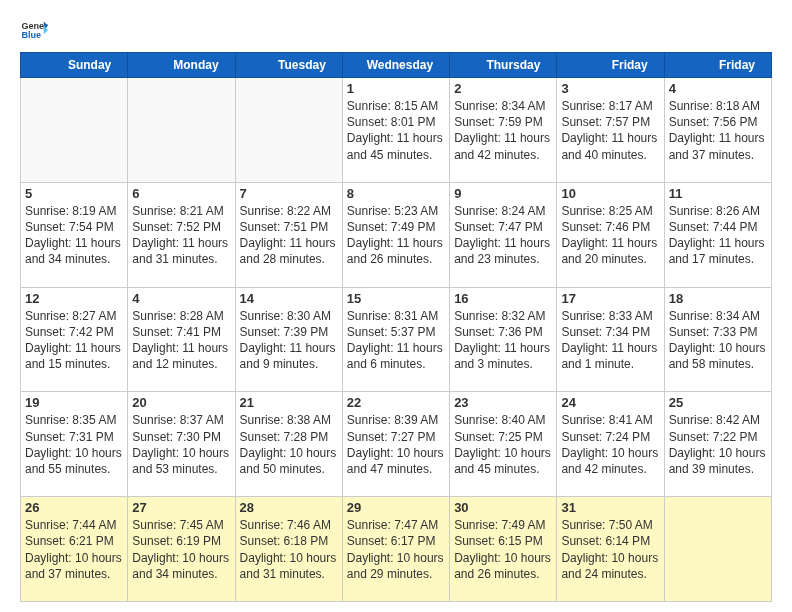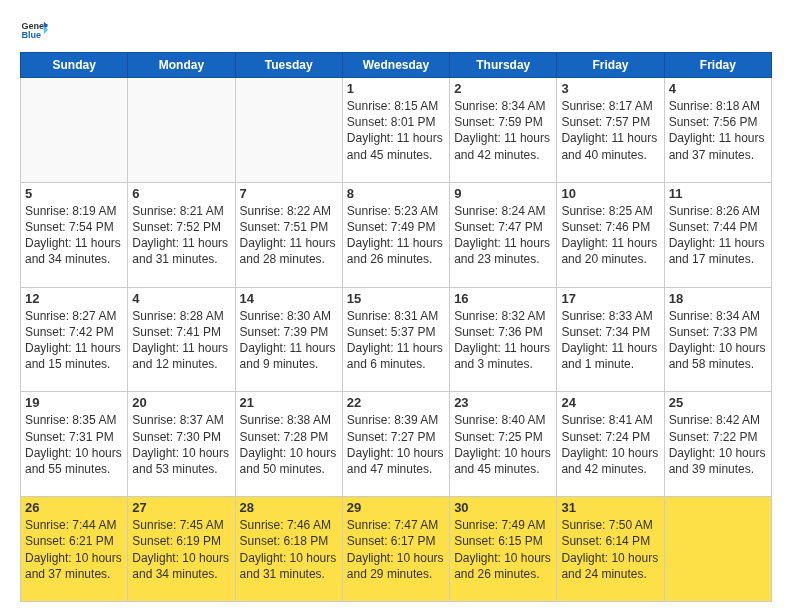--- a/index.html
+++ b/index.html
@@ -51,34 +51,34 @@
       border: 1px solid #ccc;
       border-collapse: collapse;
       width: 100%;
       table-layout: fixed;
     }
     .calendar thead tr th {
       background: #1565c0;
       color: #fff;
       font-size: 12px;
       font-weight: bold;
-      padding: 5px 0;
-      text-align: center;
+      padding: 5px 16px;
+      text-align: right;
       border: 1px solid #1050a0;
     }
     .calendar tbody tr td {
       border: 1px solid #ccc;
       vertical-align: top;
       padding: 3px 4px;
       font-size: 9.5px;
       color: #333;
       height: 88px;
     }
     .calendar tbody tr:last-child td {
-      background: #fde047;
+      background: #fef9c3;
     }
     .day-number {
       font-size: 13px;
       font-weight: bold;
       color: #333;
       margin-bottom: 2px;
     }
     .day-info {
       font-size: 12px;
       color: #333;

